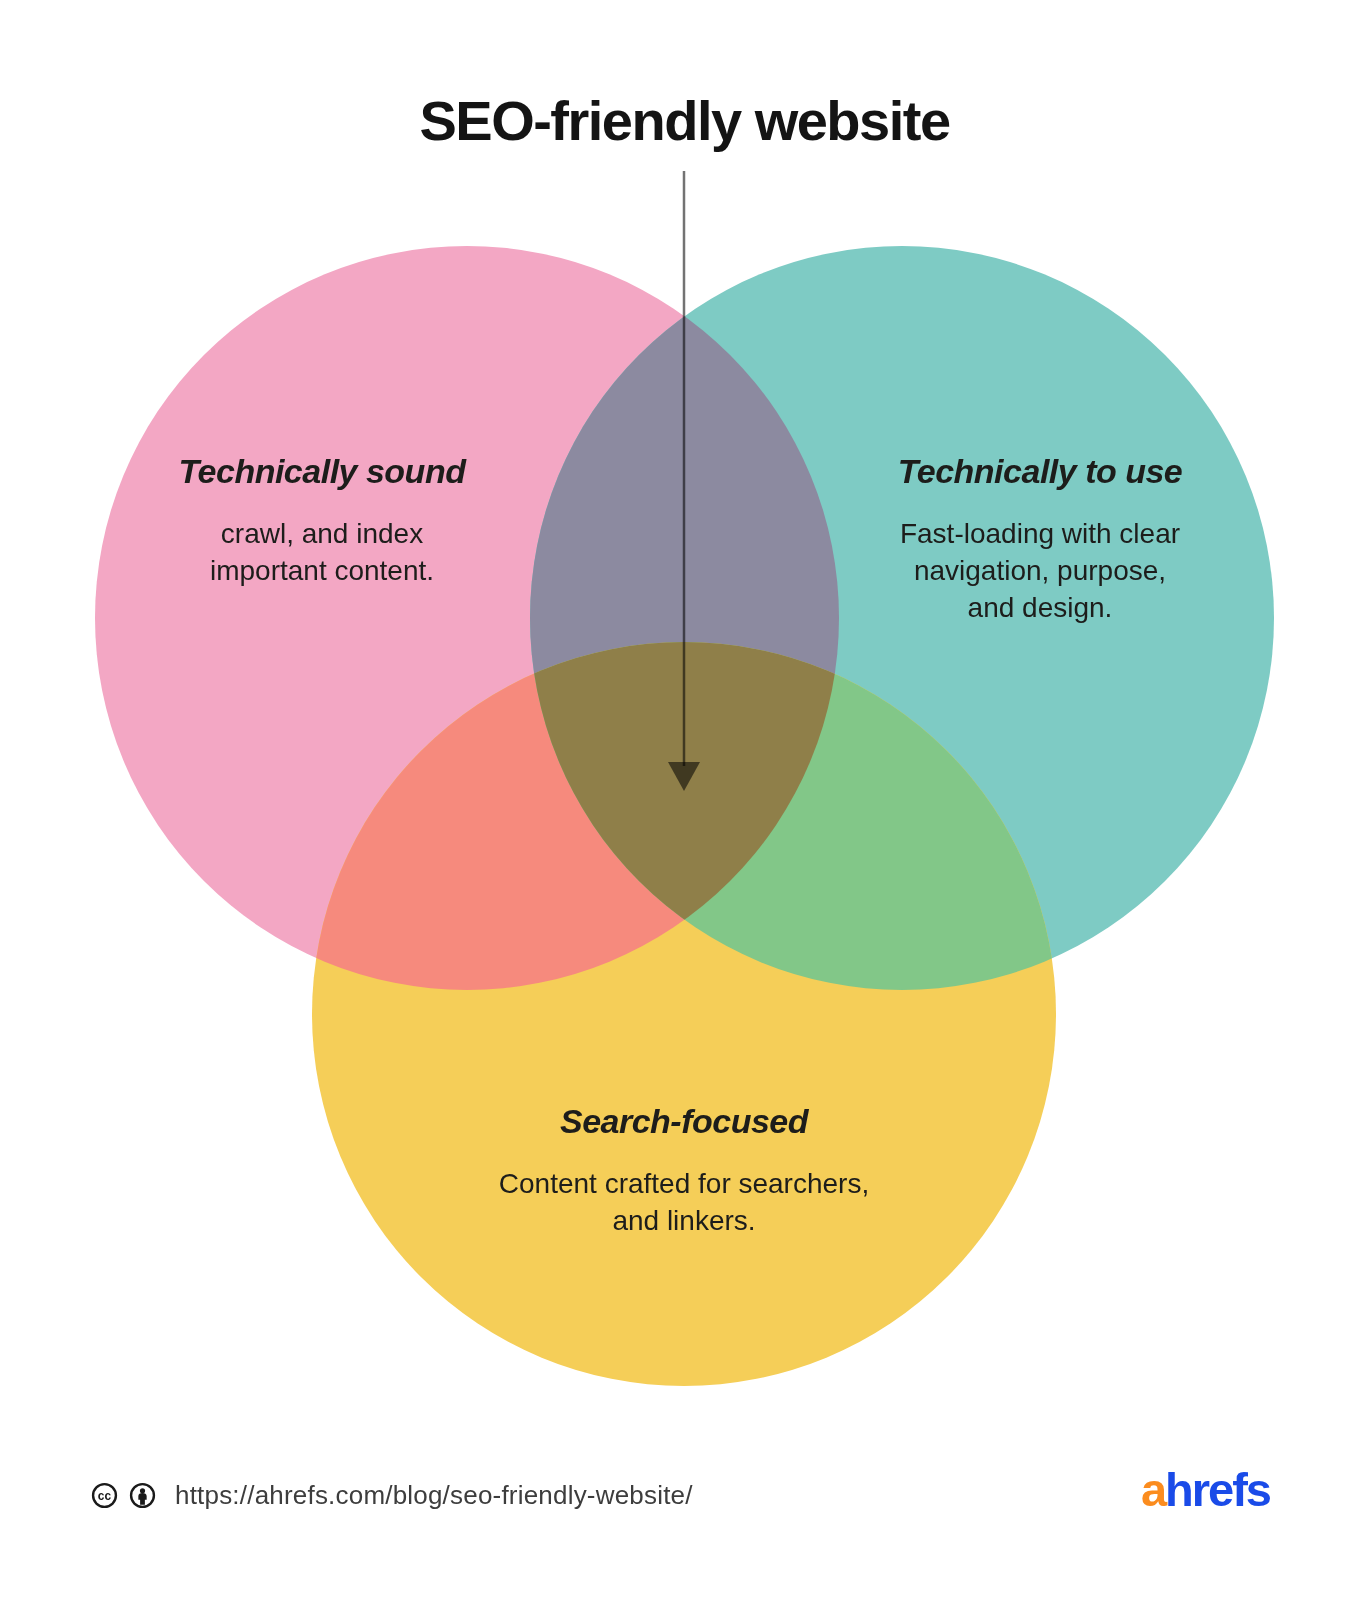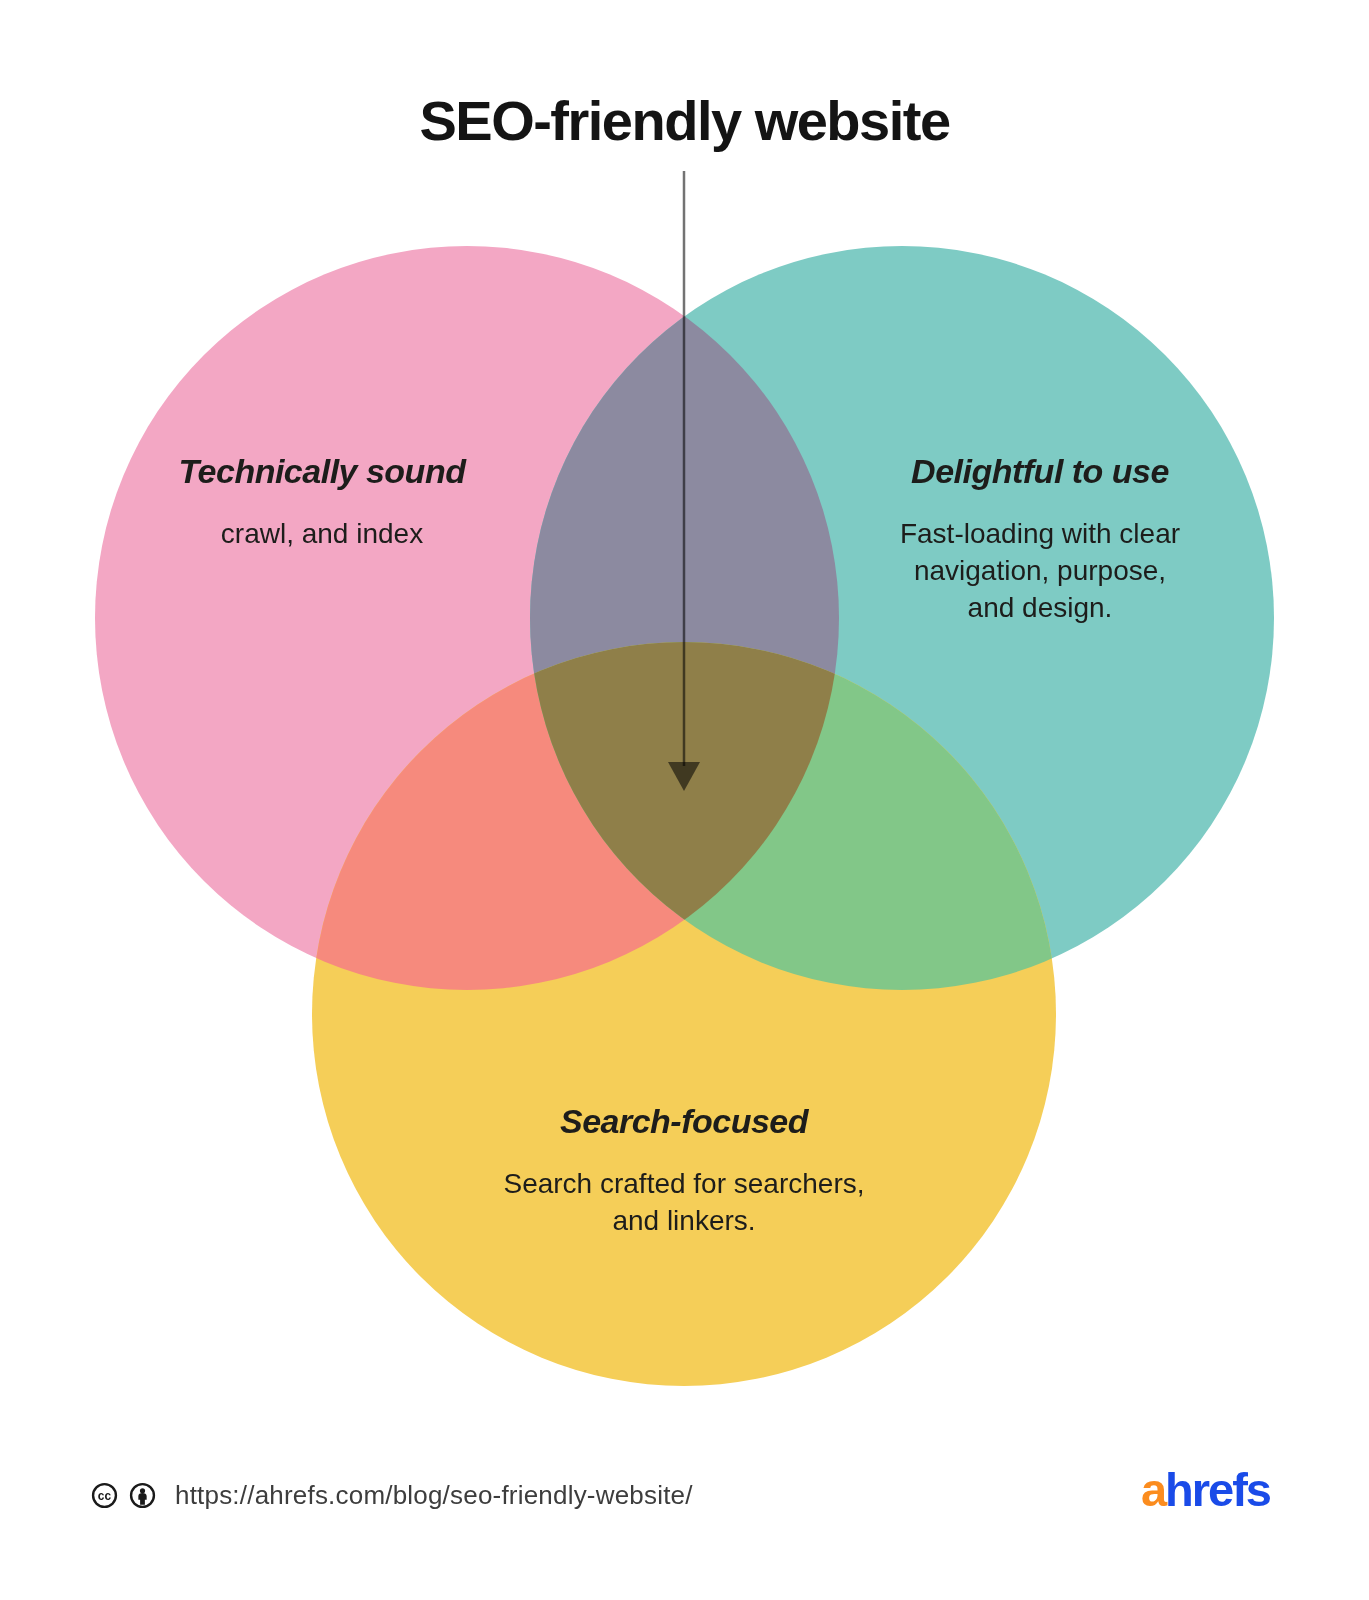--- a/index.html
+++ b/index.html
@@ -112,36 +112,37 @@
     </g>
 
     <line x1="684" y1="171" x2="684" y2="766" stroke-width="2.5" stroke="rgba(0,0,0,0.55)"></line>
     <polygon points="668,762 700,762 684,791" fill="rgba(0,0,0,0.55)"></polygon>
   </svg>
 
   <div class="label-block block-technically">
     <div class="heading">Technically sound</div>
     <div class="body">
       <div>crawl, and index</div>
+      <div>important content.</div>
     </div>
   </div>
 
   <div class="label-block block-delightful">
-    <div class="heading">Delightful to use</div>
+    <div class="heading">Technically to use</div>
     <div class="body">
       <div>Fast-loading with clear</div>
       <div>navigation, purpose,</div>
       <div>and design.</div>
     </div>
   </div>
 
   <div class="label-block block-search">
     <div class="heading">Search-focused</div>
     <div class="body">
-      <div>Search crafted for searchers,</div>
+      <div>Content crafted for searchers,</div>
       <div>and linkers.</div>
     </div>
   </div>
 
   <div class="footer-license">
     <svg class="lic-icon" width="27" height="27" viewBox="0 0 26 26">
       <circle cx="13" cy="13" r="11" fill="none" stroke="#1a1a1a" stroke-width="2.3"></circle>
       <text x="13" y="17" text-anchor="middle" font-family="Liberation Sans, sans-serif" font-size="11.5" font-weight="bold" fill="#1a1a1a">cc</text>
     </svg>
     <svg class="lic-icon" width="27" height="27" viewBox="0 0 26 26">

